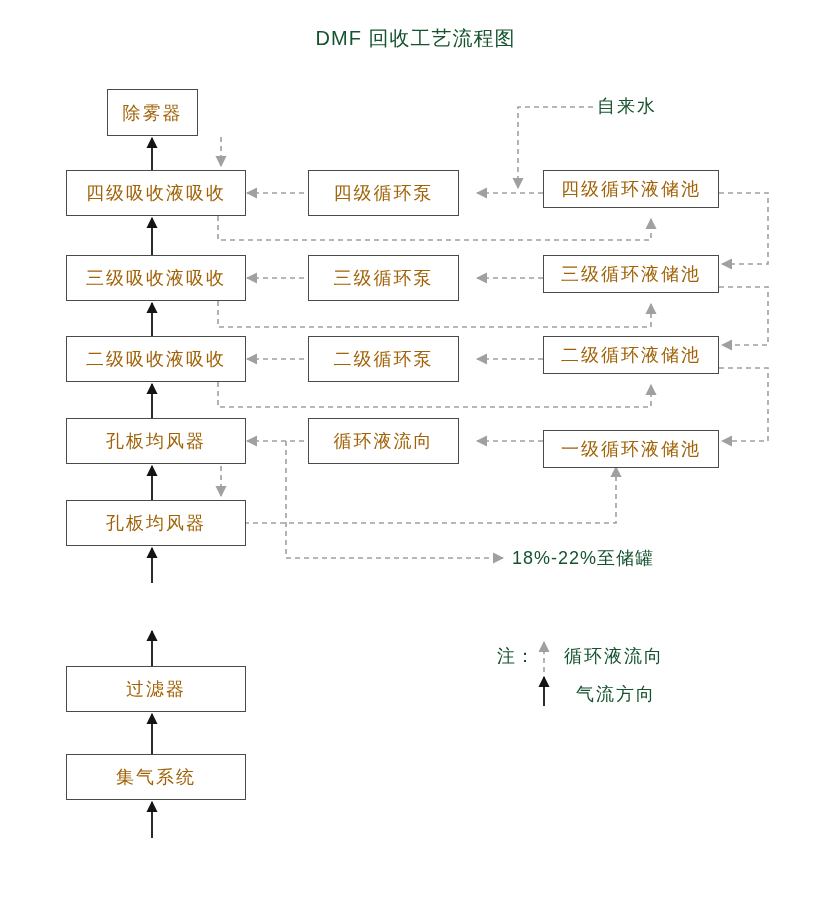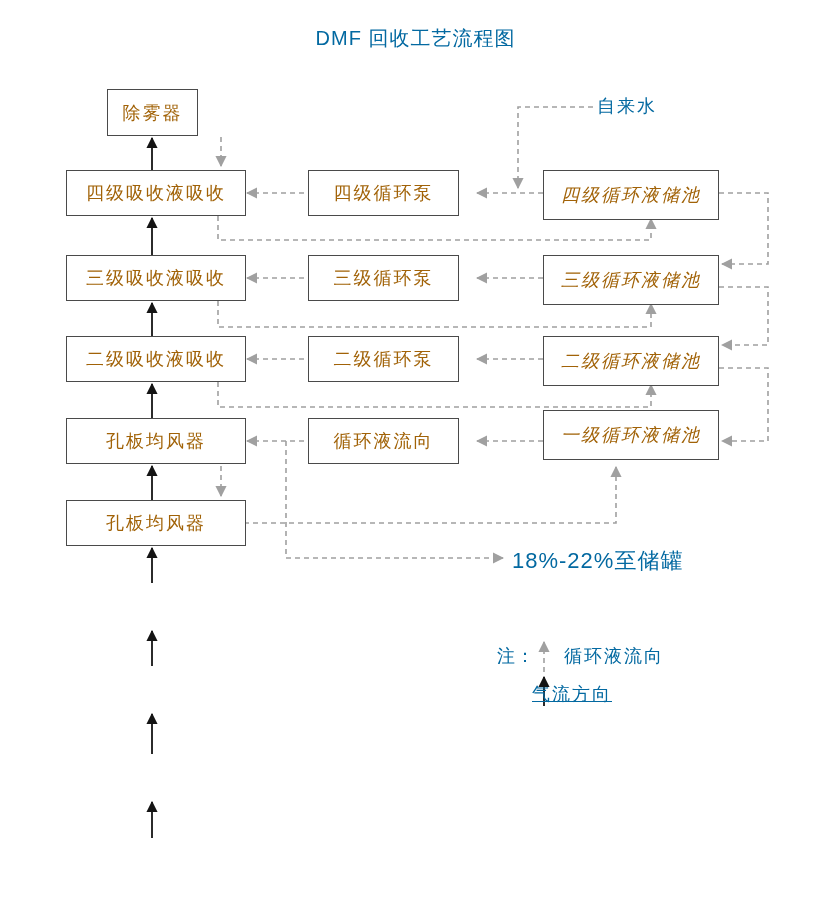--- a/index.html
+++ b/index.html
@@ -4,30 +4,30 @@
 <style>
   html,body{margin:0;padding:0;background:#fff;}
   #stage{position:relative;width:831px;height:907px;background:#fff;overflow:hidden;
          font-family:"Liberation Serif","DejaVu Serif",serif;}
   #wires{position:absolute;left:0;top:0;width:831px;height:907px;}
   .box{position:absolute;box-sizing:border-box;background:#fff;border:1.5px solid #4a4a4a;
        display:flex;align-items:center;justify-content:center;
        font-size:18px;letter-spacing:2px;color:#a16207;white-space:nowrap;}
   .col-main{left:66px;width:180px;height:46px;}
   .col-pump{left:308px;width:151px;height:46px;}
-  .col-tank{left:543px;width:176px;height:50px;font-style:italic;}
-  .lbl{position:absolute;color:#0369a1;font-size:18px;white-space:nowrap;}
+  .col-tank{left:543px;width:176px;height:38px;}
+  .lbl{position:absolute;color:#14532d;font-size:18px;white-space:nowrap;}
   #title{left:0;top:25px;width:100%;text-align:center;font-size:20px;letter-spacing:1px;
          font-family:"Liberation Sans","DejaVu Sans",sans-serif;}
   #tapwater{left:597px;top:94px;letter-spacing:2px;}
   #tostorage{left:512px;top:546px;font-family:"Liberation Sans","DejaVu Sans",sans-serif;
-             font-size:22px;letter-spacing:1px;text-align:center;}
+             font-size:18px;letter-spacing:1px;text-align:center;}
   #note{left:497px;top:644px;letter-spacing:1px;}
   #legendliq{left:564px;top:644px;letter-spacing:2px;}
-  #legendgas{left:532px;top:682px;letter-spacing:2px;text-decoration:underline;}
+  #legendgas{left:576px;top:682px;letter-spacing:2px;}
 </style>
 </head>
 <body>
 
 <div id="stage">
 
   <svg id="wires" viewBox="0 0 831 907" xmlns="http://www.w3.org/2000/svg">
     <defs>
       <marker id="mg" viewBox="0 0 10 10" refX="9" refY="5" markerWidth="7" markerHeight="7" orient="auto">
         <path d="M0,0 L10,5 L0,10 z" fill="#a0a0a0"></path>
@@ -78,33 +78,35 @@
       <path d="M221,466 L221,496" marker-end="url(#mg)"></path>
 
       <path d="M286,441 L286,558 L503,558" marker-end="url(#mg)"></path>
 
       <path d="M544,672 L544,642" marker-end="url(#mg)"></path>
     </g>
   </svg>
 
   <div class="lbl" id="title">DMF 回收工艺流程图</div>
 
+  <div class="box col-main" style="top:754px">集气系统</div>
+  <div class="box col-main" style="top:666px">过滤器</div>
   <div class="box col-main" style="top:500px">孔板均风器</div>
   <div class="box col-main" style="top:418px">孔板均风器</div>
   <div class="box col-main" style="top:336px">二级吸收液吸收</div>
   <div class="box col-main" style="top:255px">三级吸收液吸收</div>
   <div class="box col-main" style="top:170px">四级吸收液吸收</div>
   <div class="box" style="left:107px;top:89px;width:91px;height:47px">除雾器</div>
 
   <div class="box col-pump" style="top:418px">循环液流向</div>
   <div class="box col-pump" style="top:336px">二级循环泵</div>
   <div class="box col-pump" style="top:255px">三级循环泵</div>
   <div class="box col-pump" style="top:170px">四级循环泵</div>
 
-  <div class="box col-tank" style="top:410px">一级循环液储池</div>
+  <div class="box col-tank" style="top:430px">一级循环液储池</div>
   <div class="box col-tank" style="top:336px">二级循环液储池</div>
   <div class="box col-tank" style="top:255px">三级循环液储池</div>
   <div class="box col-tank" style="top:170px">四级循环液储池</div>
 
   <div class="lbl" id="tapwater">自来水</div>
   <div class="lbl" id="tostorage">18%-22%至储罐</div>
   <div class="lbl" id="note">注：</div>
   <div class="lbl" id="legendliq">循环液流向</div>
   <div class="lbl" id="legendgas">气流方向</div>
 

